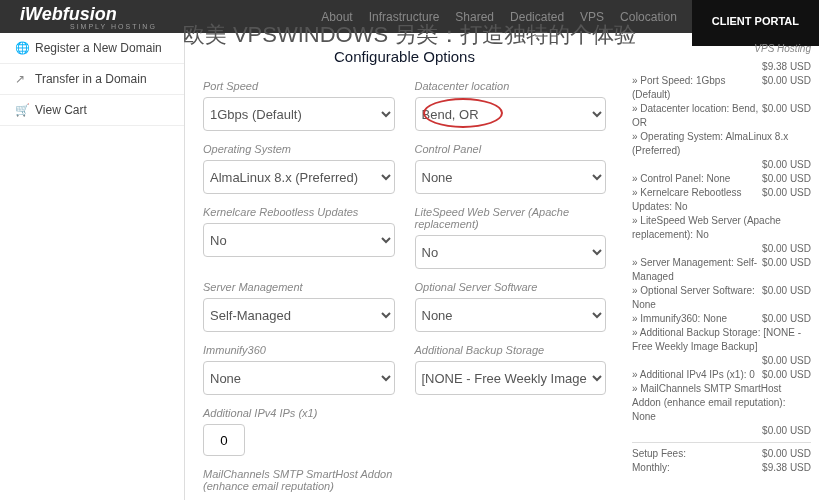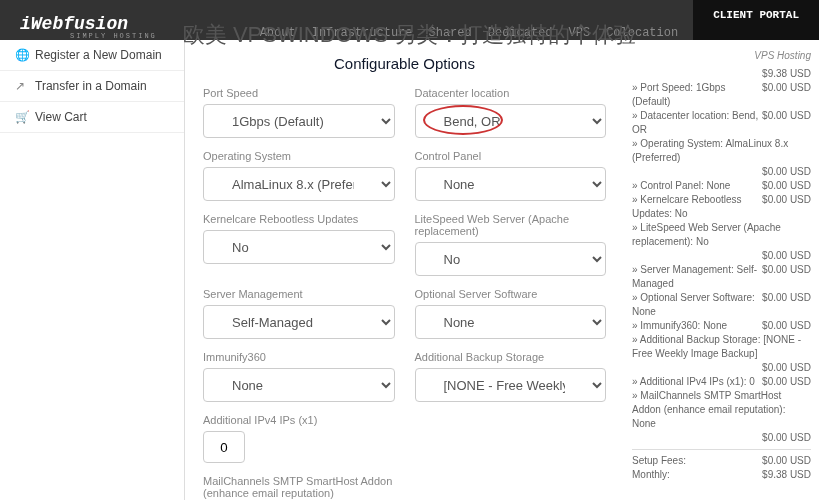--- a/index.html
+++ b/index.html
@@ -1,39 +1,39 @@
 <!DOCTYPE html>
 <html><head>
   <meta charset="utf-8">
   <style>
     * { margin: 0; padding: 0; box-sizing: border-box; }
     body { font-family: Arial, sans-serif; background: #fff; width: 819px; height: 500px; overflow: hidden; position: relative; }
     
     .overlay-text { position: absolute; top: 20px; left: 0; right: 0; text-align: center; font-size: 22px; color: #555; z-index: 100; pointer-events: none; }
     
-    .header { height: 40px; background: #333; display: flex; align-items: flex-end; font-family: Liberation Mono, monospace; }
+    .header { height: 33px; background: #333; display: flex; align-items: center; }
     .logo-area { width: 185px; padding-left: 20px; }
     .logo-text { color: #fff; font-size: 18px; font-style: italic; font-weight: bold; }
     .logo-sub { color: #999; font-size: 7px; letter-spacing: 2px; display: block; margin-top: -2px; margin-left: 50px; }
     .nav { flex: 1; display: flex; justify-content: flex-end; gap: 16px; padding-right: 15px; }
     .nav-item { color: #888; font-size: 12px; cursor: pointer; }
     .client-portal { background: #111; color: #fff; padding: 0 20px; height: 50px; line-height: 50px; font-size: 11px; font-weight: bold; cursor: pointer; margin-top: 8px; }
     
     .body-wrap { display: flex; }
     
     .sidebar { width: 185px; border-right: 1px solid #ddd; }
     .sidebar-item { padding: 8px 15px; font-size: 12px; color: #444; cursor: pointer; display: flex; align-items: center; gap: 8px; border-bottom: 1px solid #eee; }
     .sidebar-icon { width: 12px; color: #888; }
     
     .main { flex: 1; padding: 15px 18px; }
     .section-title { text-align: center; color: #0f172a; font-size: 15px; margin-bottom: 15px; }
     .options-grid { display: grid; grid-template-columns: 1fr 1fr; gap: 12px 20px; }
     .option-group { }
-    .option-label { font-size: 11px; color: #888; margin-bottom: 5px; display: block; }
-    .option-select { width: 100%; height: 34px; padding: 0 24px; border: 1px solid #ccc; border-radius: 4px; font-size: 13px; color: #555; background: #fff; cursor: pointer; }
+    .option-label { font-size: 11px; color: #888; margin-bottom: 5px; display: block; font-style: italic; }
+    .option-select { width: 100%; height: 34px; padding: 0 2px; border: 1px solid #ccc; border-radius: 4px; font-size: 13px; color: #555; background: #fff; cursor: pointer; }
     .highlighted { position: relative; }
     .highlight-circle { position: absolute; width: 80px; height: 30px; border: 2px solid #c33; border-radius: 50%; left: 8px; top: 18px; pointer-events: none; }
     .qty-input { width: 42px; height: 32px; border: 1px solid #ccc; border-radius: 4px; text-align: center; }
     .qty-row { display: flex; align-items: center; gap: 8px; font-size: 12px; color: #555; }
     
     .summary { width: 195px; padding: 10px 8px; font-size: 10px; color: #666; }
     .summary-title { font-weight: bold; font-size: 11px; color: #444; }
     .summary-sub { font-style: italic; color: #888; margin-bottom: 6px; text-align: right; }
     .summary-row { display: flex; justify-content: space-between; line-height: 1.4; }
     .summary-row .price { white-space: nowrap; }

